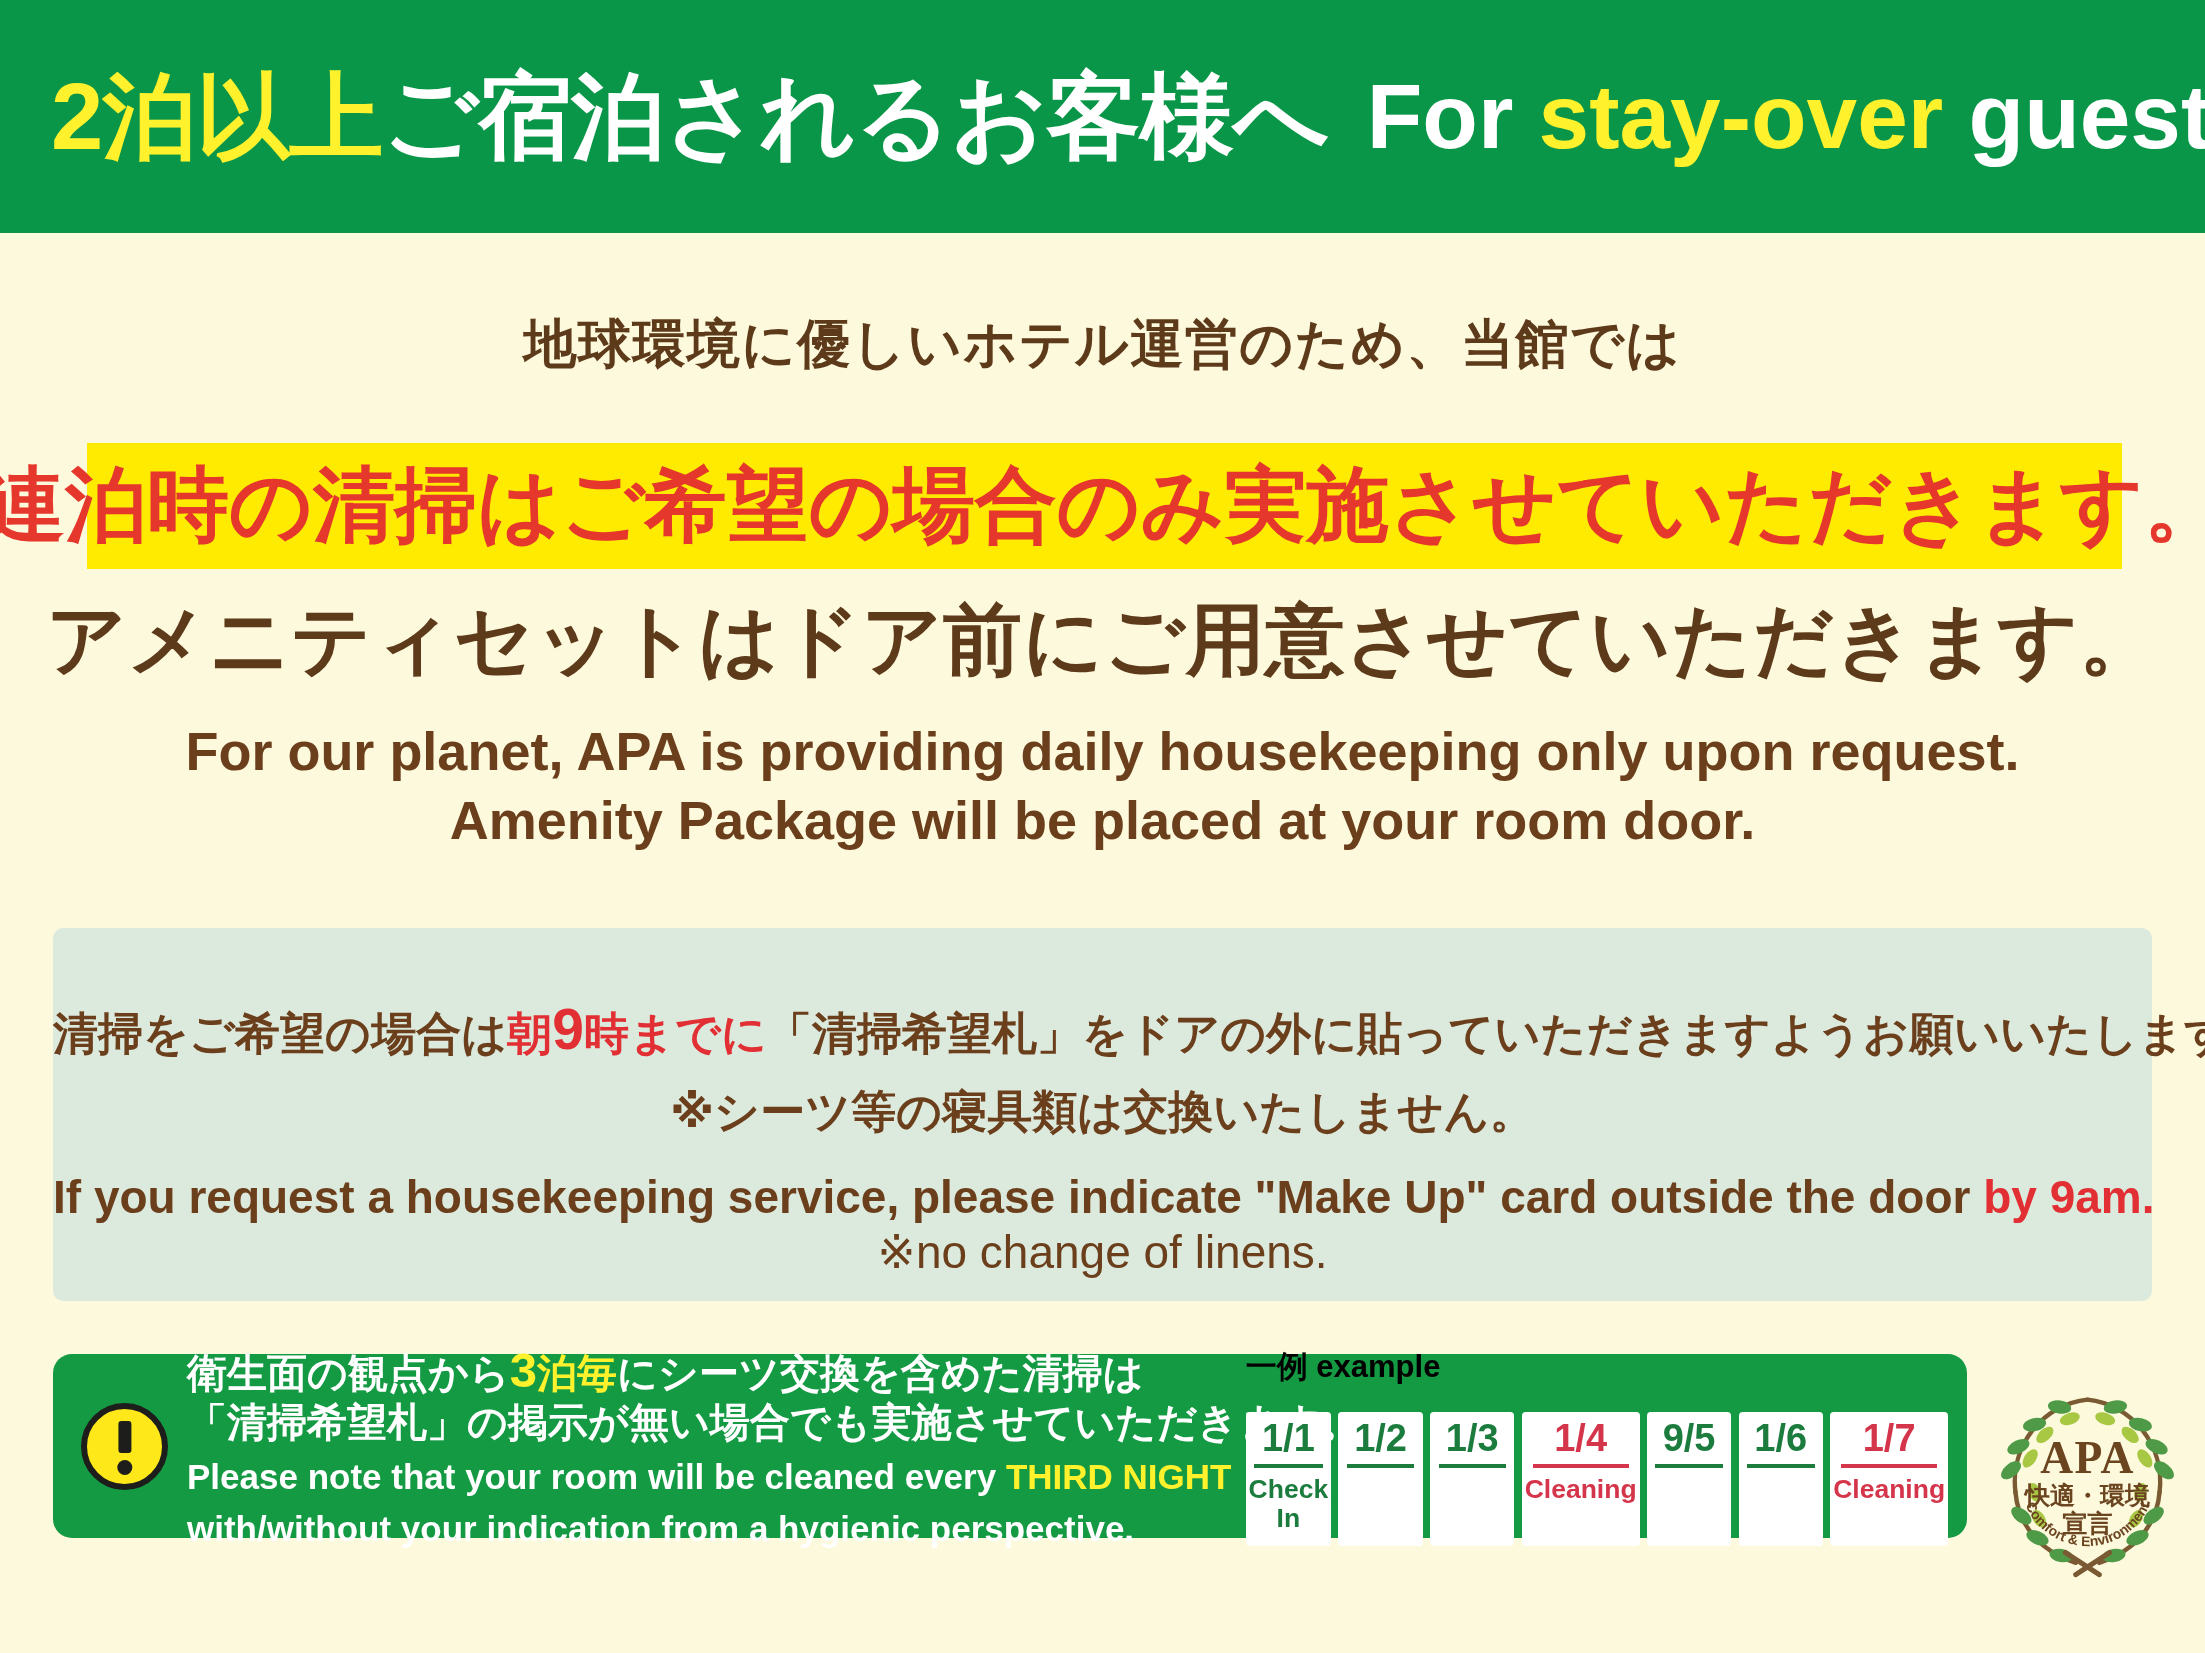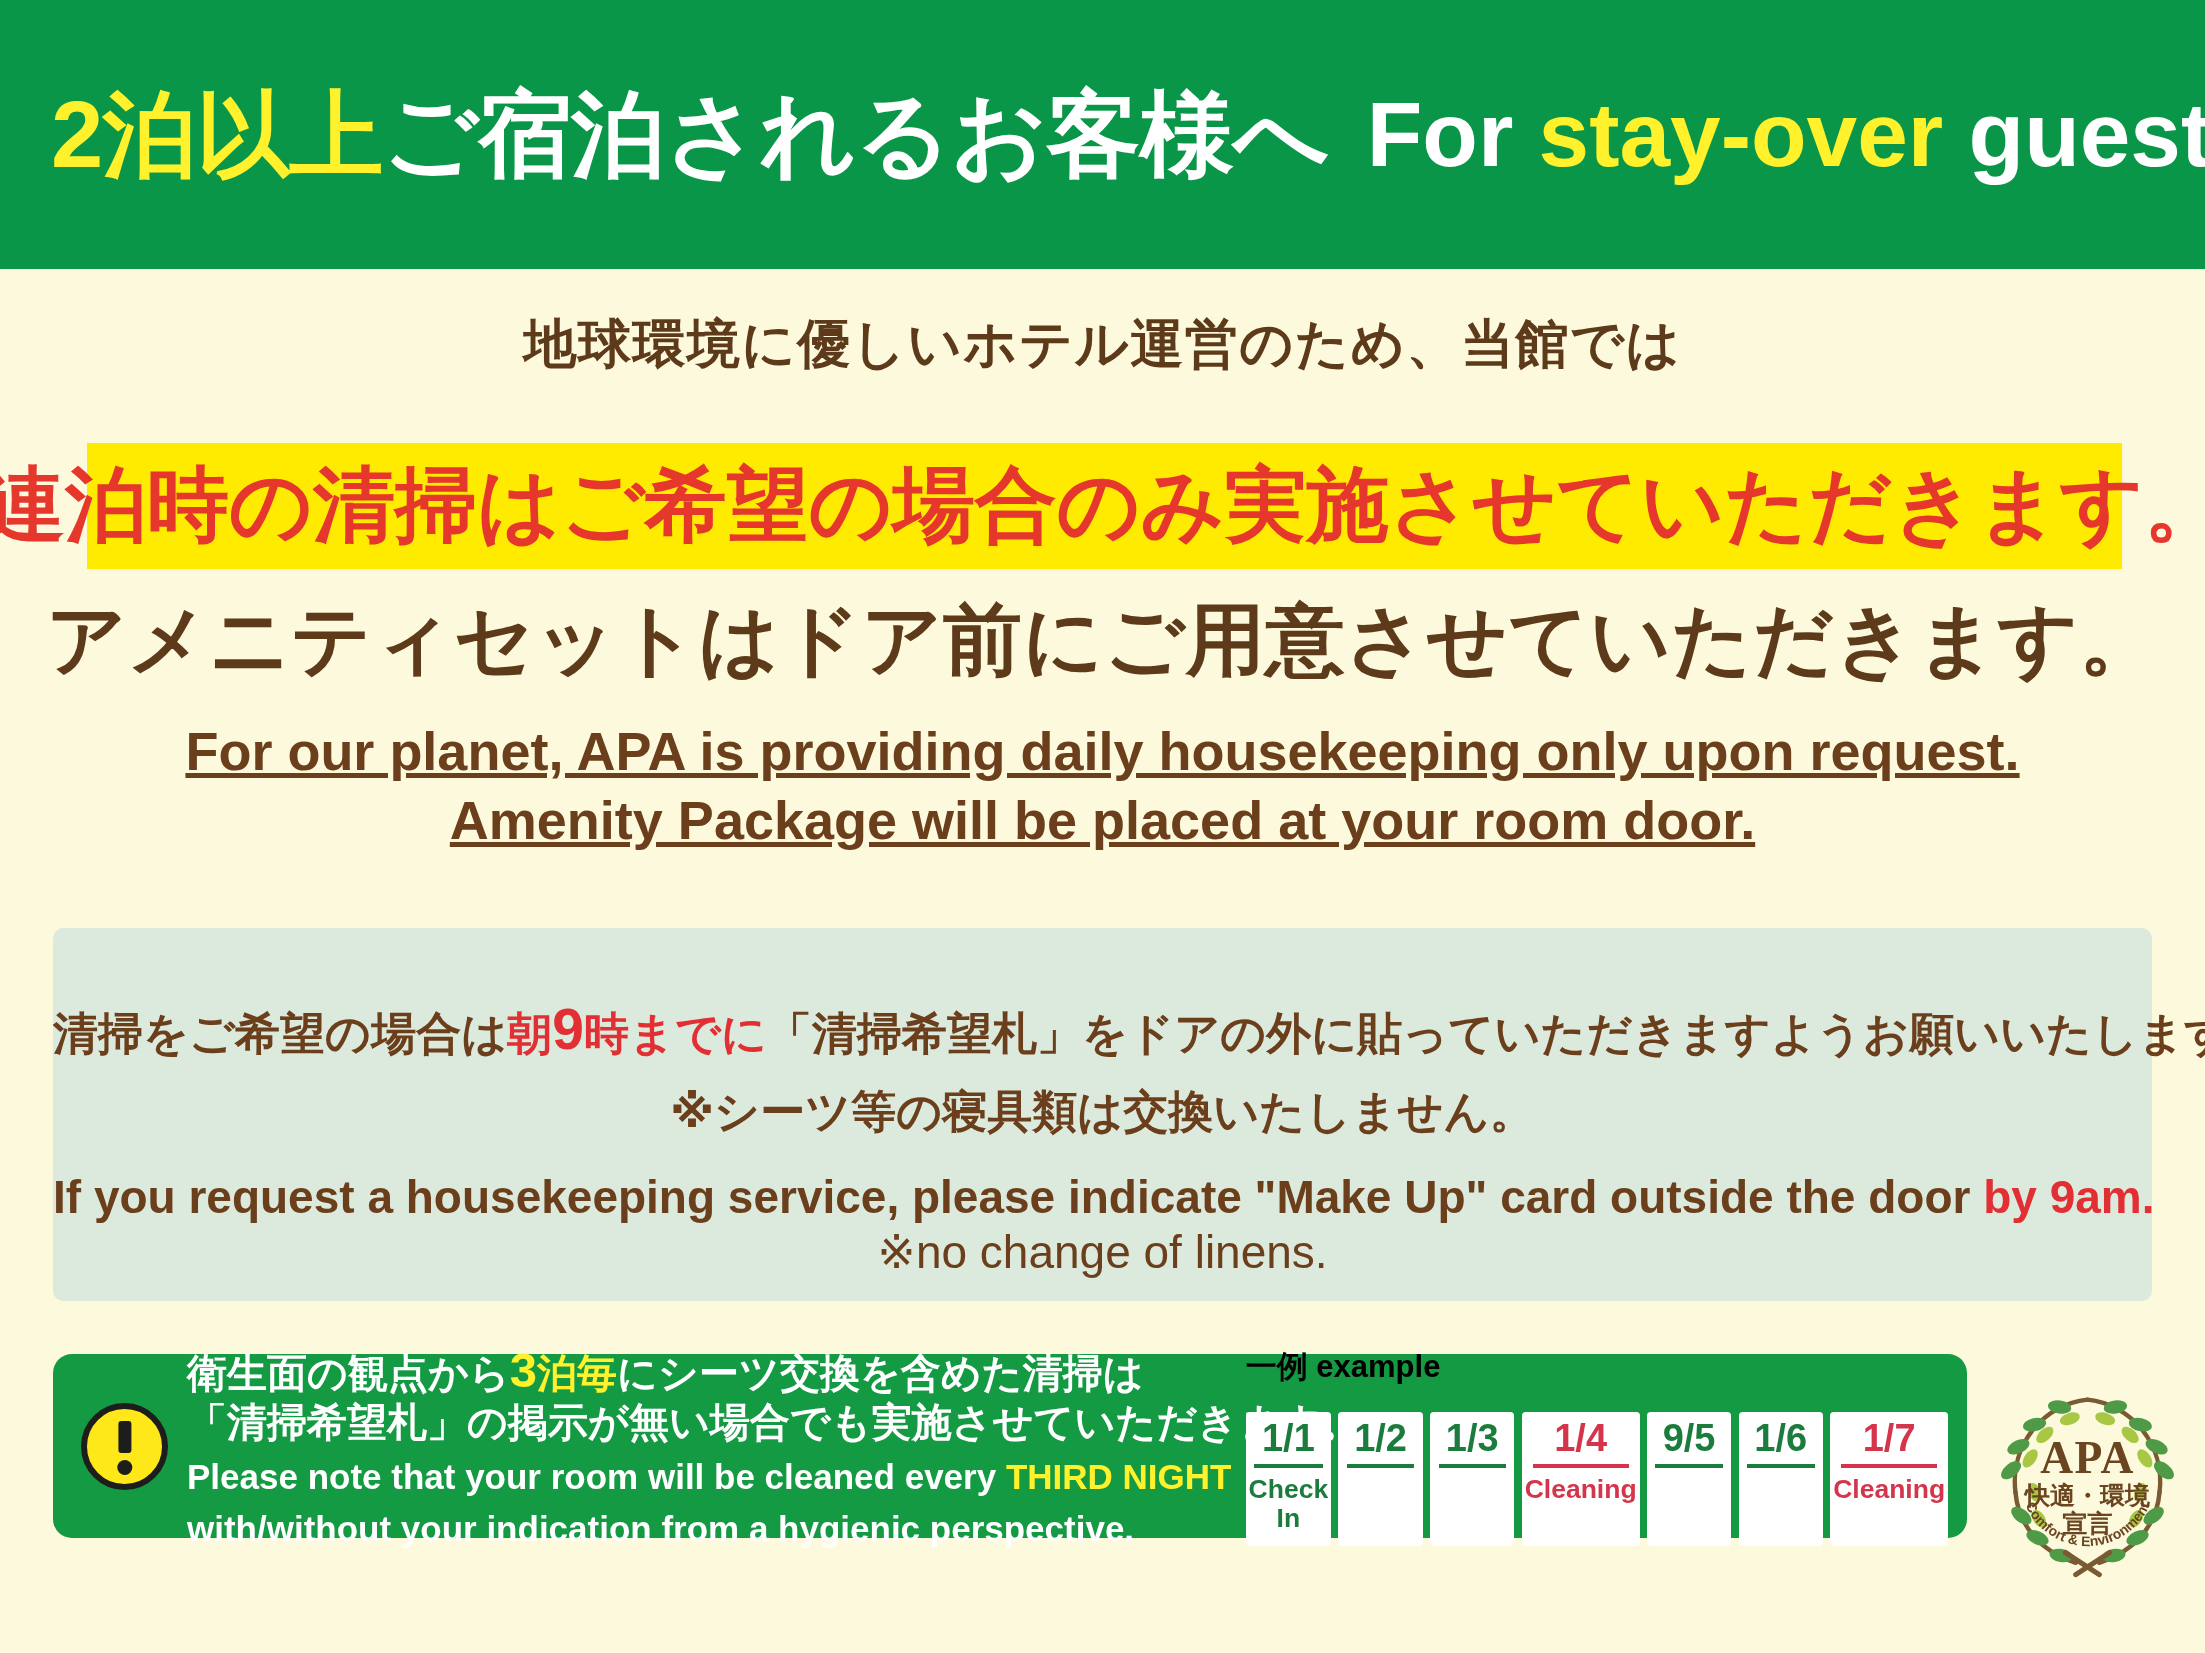--- a/index.html
+++ b/index.html
@@ -16,21 +16,21 @@
     height: 1654px;
     background: #fdf9dd;
     overflow: hidden;
   }
 
   
   .header-band {
     position: absolute;
     left: 0; top: 0;
     width: 2205px;
-    height: 269px;
+    height: 233px;
     background: #0a9648;
     display: flex;
     align-items: center;
     padding-left: 51px;
     box-sizing: border-box;
   }
   .header-title {
     font-size: 94px;
     font-weight: 700;
     line-height: 1;
@@ -88,21 +88,21 @@
   .en-para {
     position: absolute;
     left: 0; top: 717px;
     width: 2205px;
     text-align: center;
     color: #6b3f1c;
     font-size: 54px;
     font-weight: 700;
     line-height: 1.28;
   }
-  .en-para div { white-space: nowrap; text-decoration: underline; }
+  .en-para div { white-space: nowrap; }
 
   
   .mint-box {
     position: absolute;
     left: 53px; top: 928px;
     width: 2099px;
     height: 373px;
     background: #dceade;
     border-radius: 10.3px;
     box-sizing: border-box;

